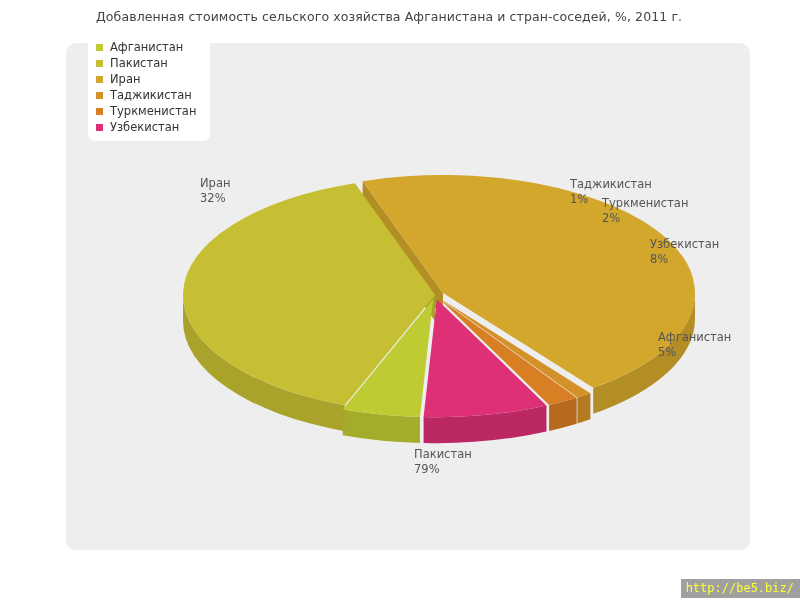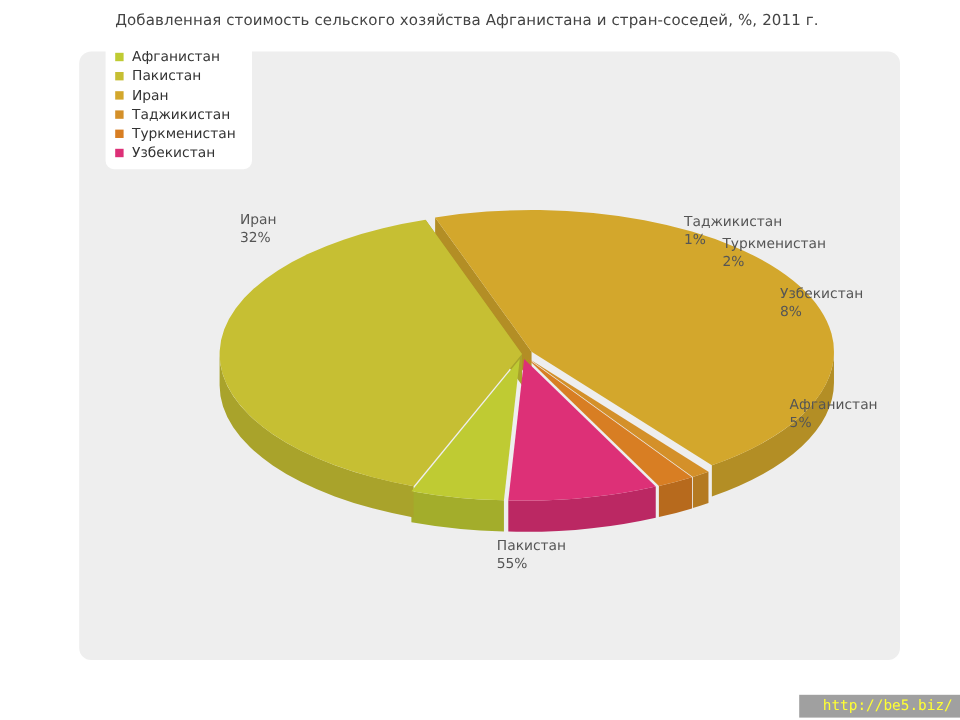--- a/index.html
+++ b/index.html
@@ -39,21 +39,21 @@
   .slice-label{
     position:absolute;font-size:11.5px;color:#555555;
     white-space:nowrap;line-height:15px;
   }
   .slice-label .pct{display:block;}
 
   .watermark{
     position:absolute;right:0px;bottom:2px;
     background:#a0a0a0;color:#ffff33;
     font-family:"DejaVu Sans Mono","Liberation Mono",monospace;
-    font-size:12px;padding:2px 6px 3px 20px;letter-spacing:0px;
+    font-size:12px;padding:2px 6px 3px 5px;letter-spacing:0px;
   }
 </style>
 </head>
 <body>
 
 <div id="chart-root">
 
   <div class="chart-title">Добавленная стоимость сельского хозяйства Афганистана и стран-соседей, %, 2011 г.</div>
 
   <div class="plot-panel"></div>
@@ -72,21 +72,21 @@
         <path d="M 374.13642210915987 255.47346115463557 L 524.3850906004952 350.20592322718704 A 252 118 0 0 1 511.3854589329467 354.4365881721956 Z" fill="#d49029"></path>
         <path d="M 373.41813378253624 255.6852344210384 L 510.6671706063231 354.64836143859844 A 252 118 0 0 1 483.0963708243629 361.9228494464972 Z" fill="#d87e23"></path>
         <path d="M 370.7789160634121 256.1465470686499 L 480.45715310523883 362.3841620941087 A 252 118 0 0 1 357.5902550901903 373.98483216968964 Z" fill="#dd3077"></path>
         <path d="M 367.12879478264017 256.137564351104 L 353.9401338094184 373.97584945214373 A 252 118 0 0 1 276.8200714972245 366.3000546777738 Z" fill="#bfcb33"></path>
         <path d="M 369 252 L 278.6912767145843 362.1624903266698 A 252 118 0 0 1 288.6222540568863 140.1633276188689 Z" fill="#c6bf33"></path>
       </svg>
   </div>
 
   <div id="slice-labels">
       <div class="slice-label" style="left: 658px; top: 330px;"><span>Афганистан</span><span class="pct">5%</span></div>
-      <div class="slice-label" style="left: 414px; top: 447px;"><span>Пакистан</span><span class="pct">55%</span></div>
+      <div class="slice-label" style="left: 414px; top: 447px;"><span>Пакистан</span><span class="pct">79%</span></div>
       <div class="slice-label" style="left: 200px; top: 176px;"><span>Иран</span><span class="pct">32%</span></div>
       <div class="slice-label" style="left: 570px; top: 177px;"><span>Таджикистан</span><span class="pct">1%</span></div>
       <div class="slice-label" style="left: 602px; top: 196px;"><span>Туркменистан</span><span class="pct">2%</span></div>
       <div class="slice-label" style="left: 650px; top: 237px;"><span>Узбекистан</span><span class="pct">8%</span></div>
     </div>
 
   <div class="legend-box">
     <div id="legend-items">
         <div class="legend-item">
           <span class="legend-swatch" style="background: rgb(191, 203, 51);"></span>

